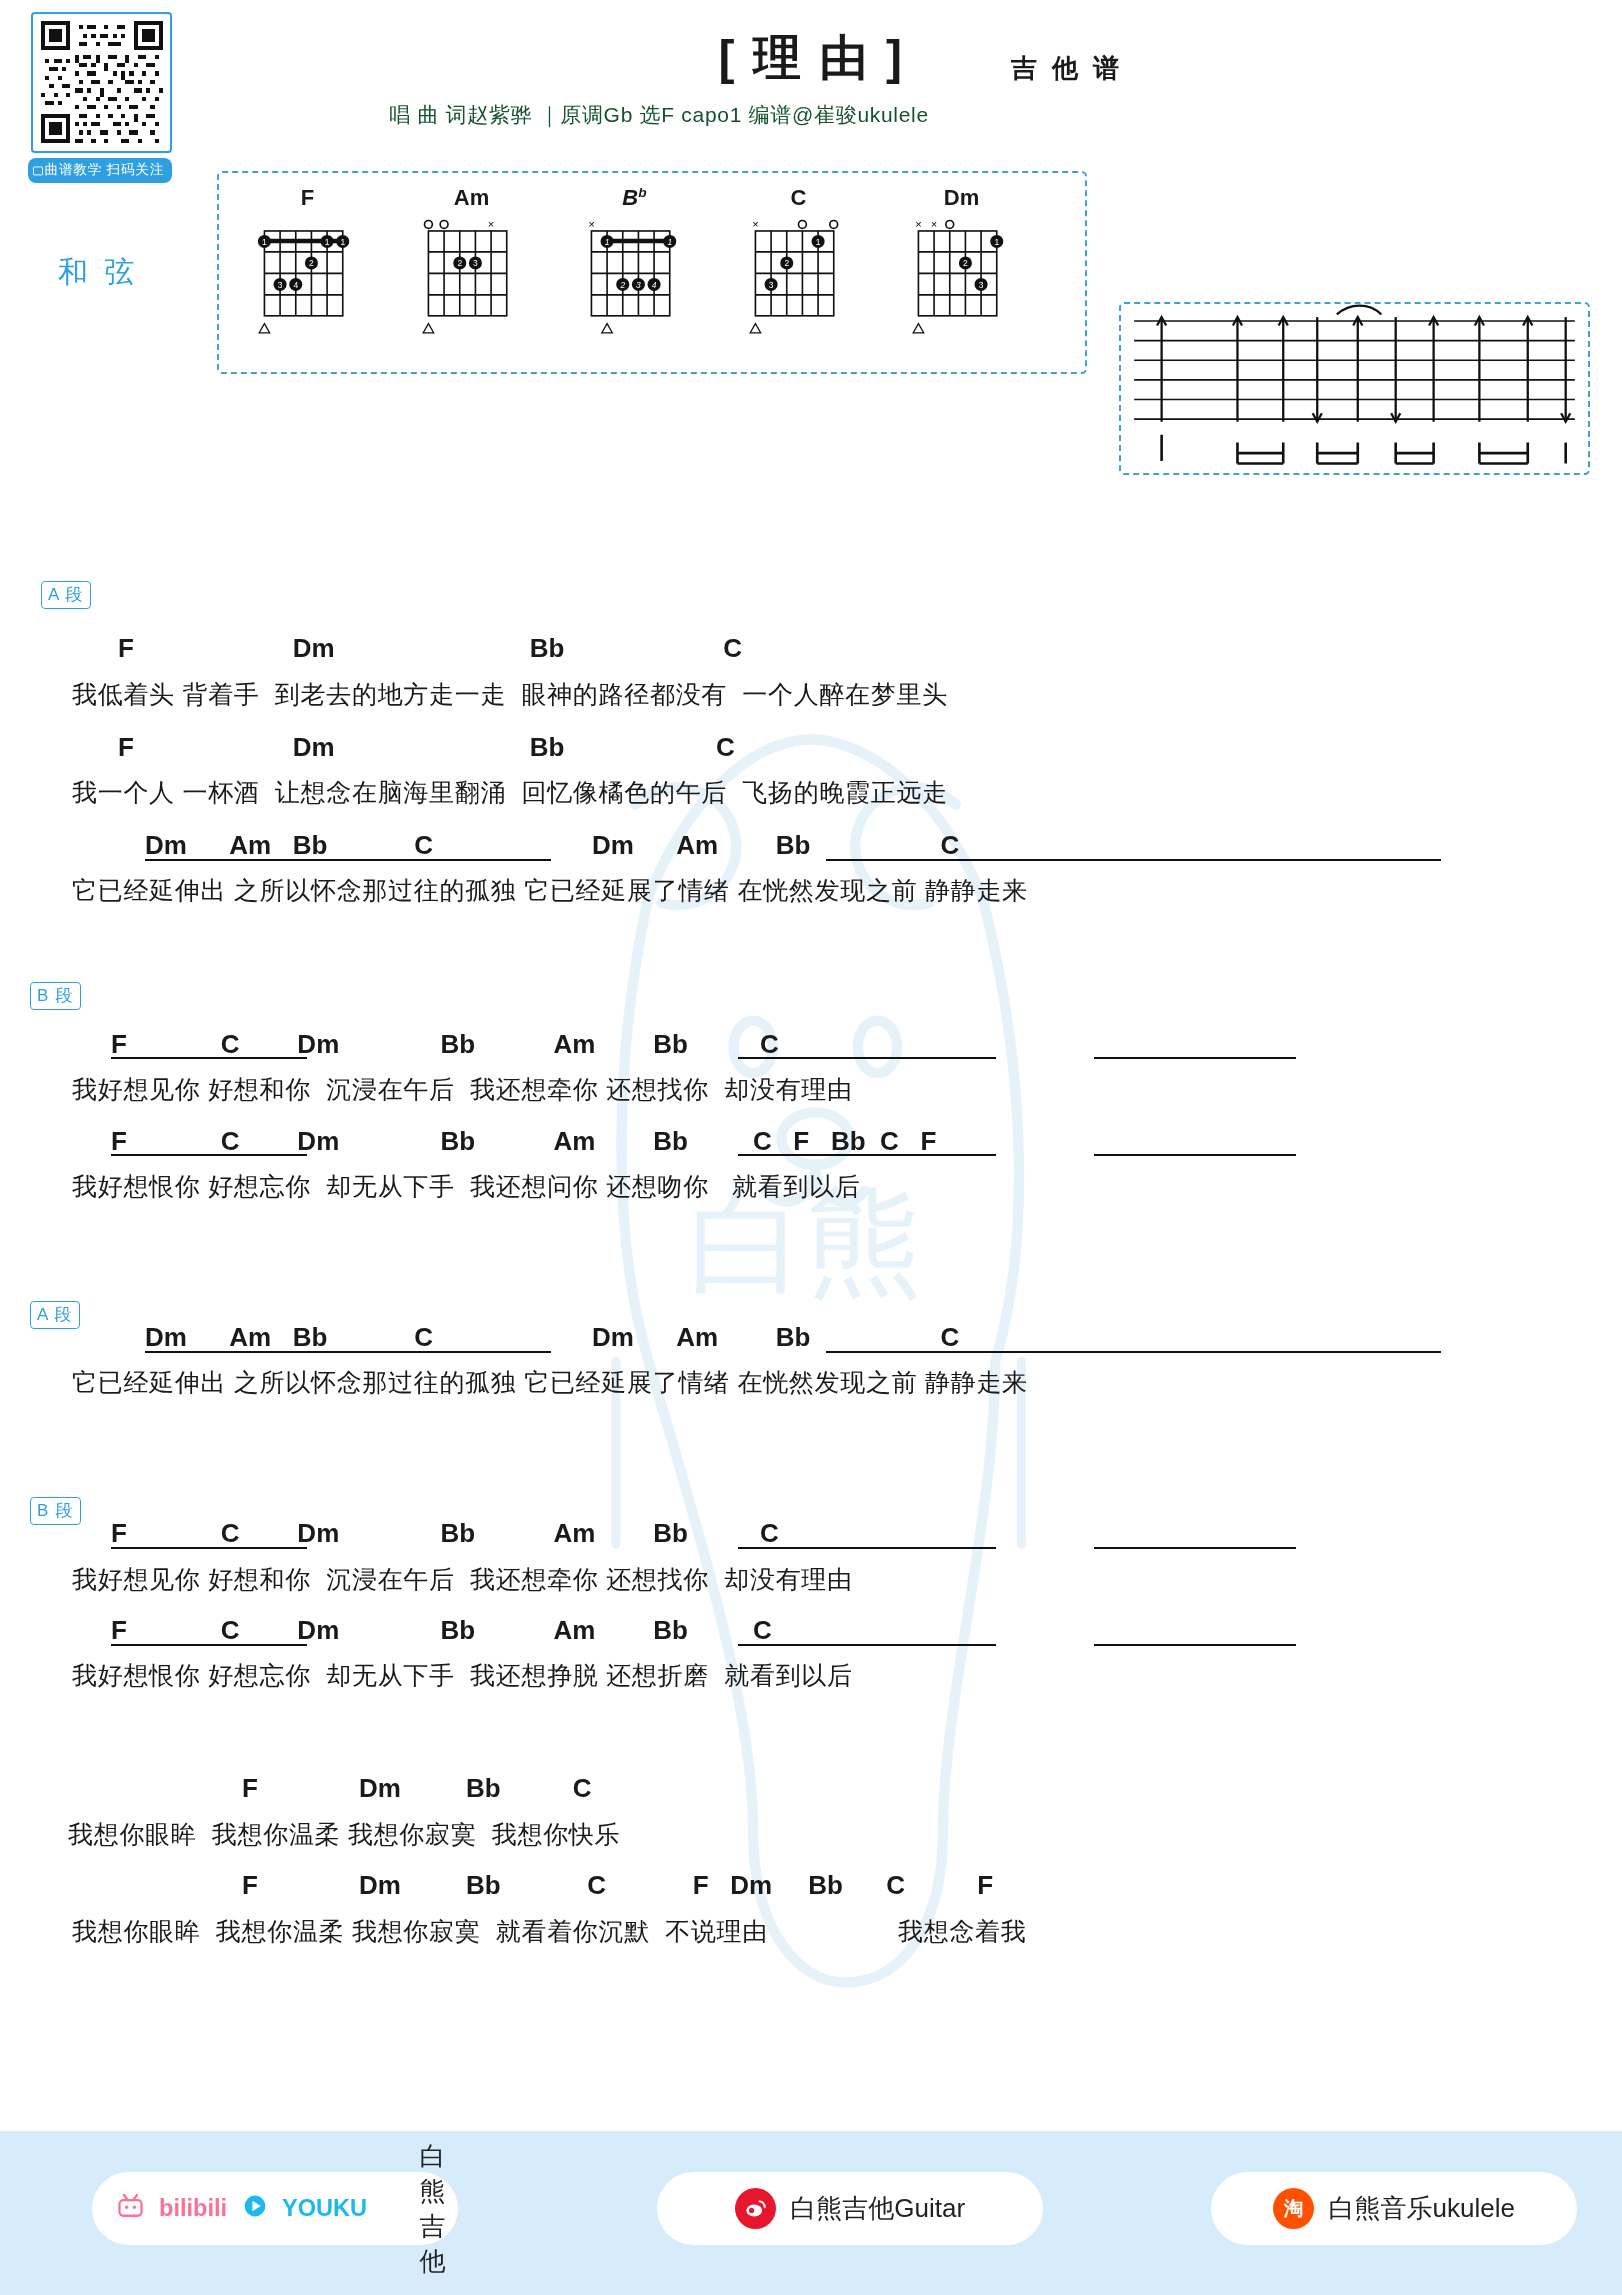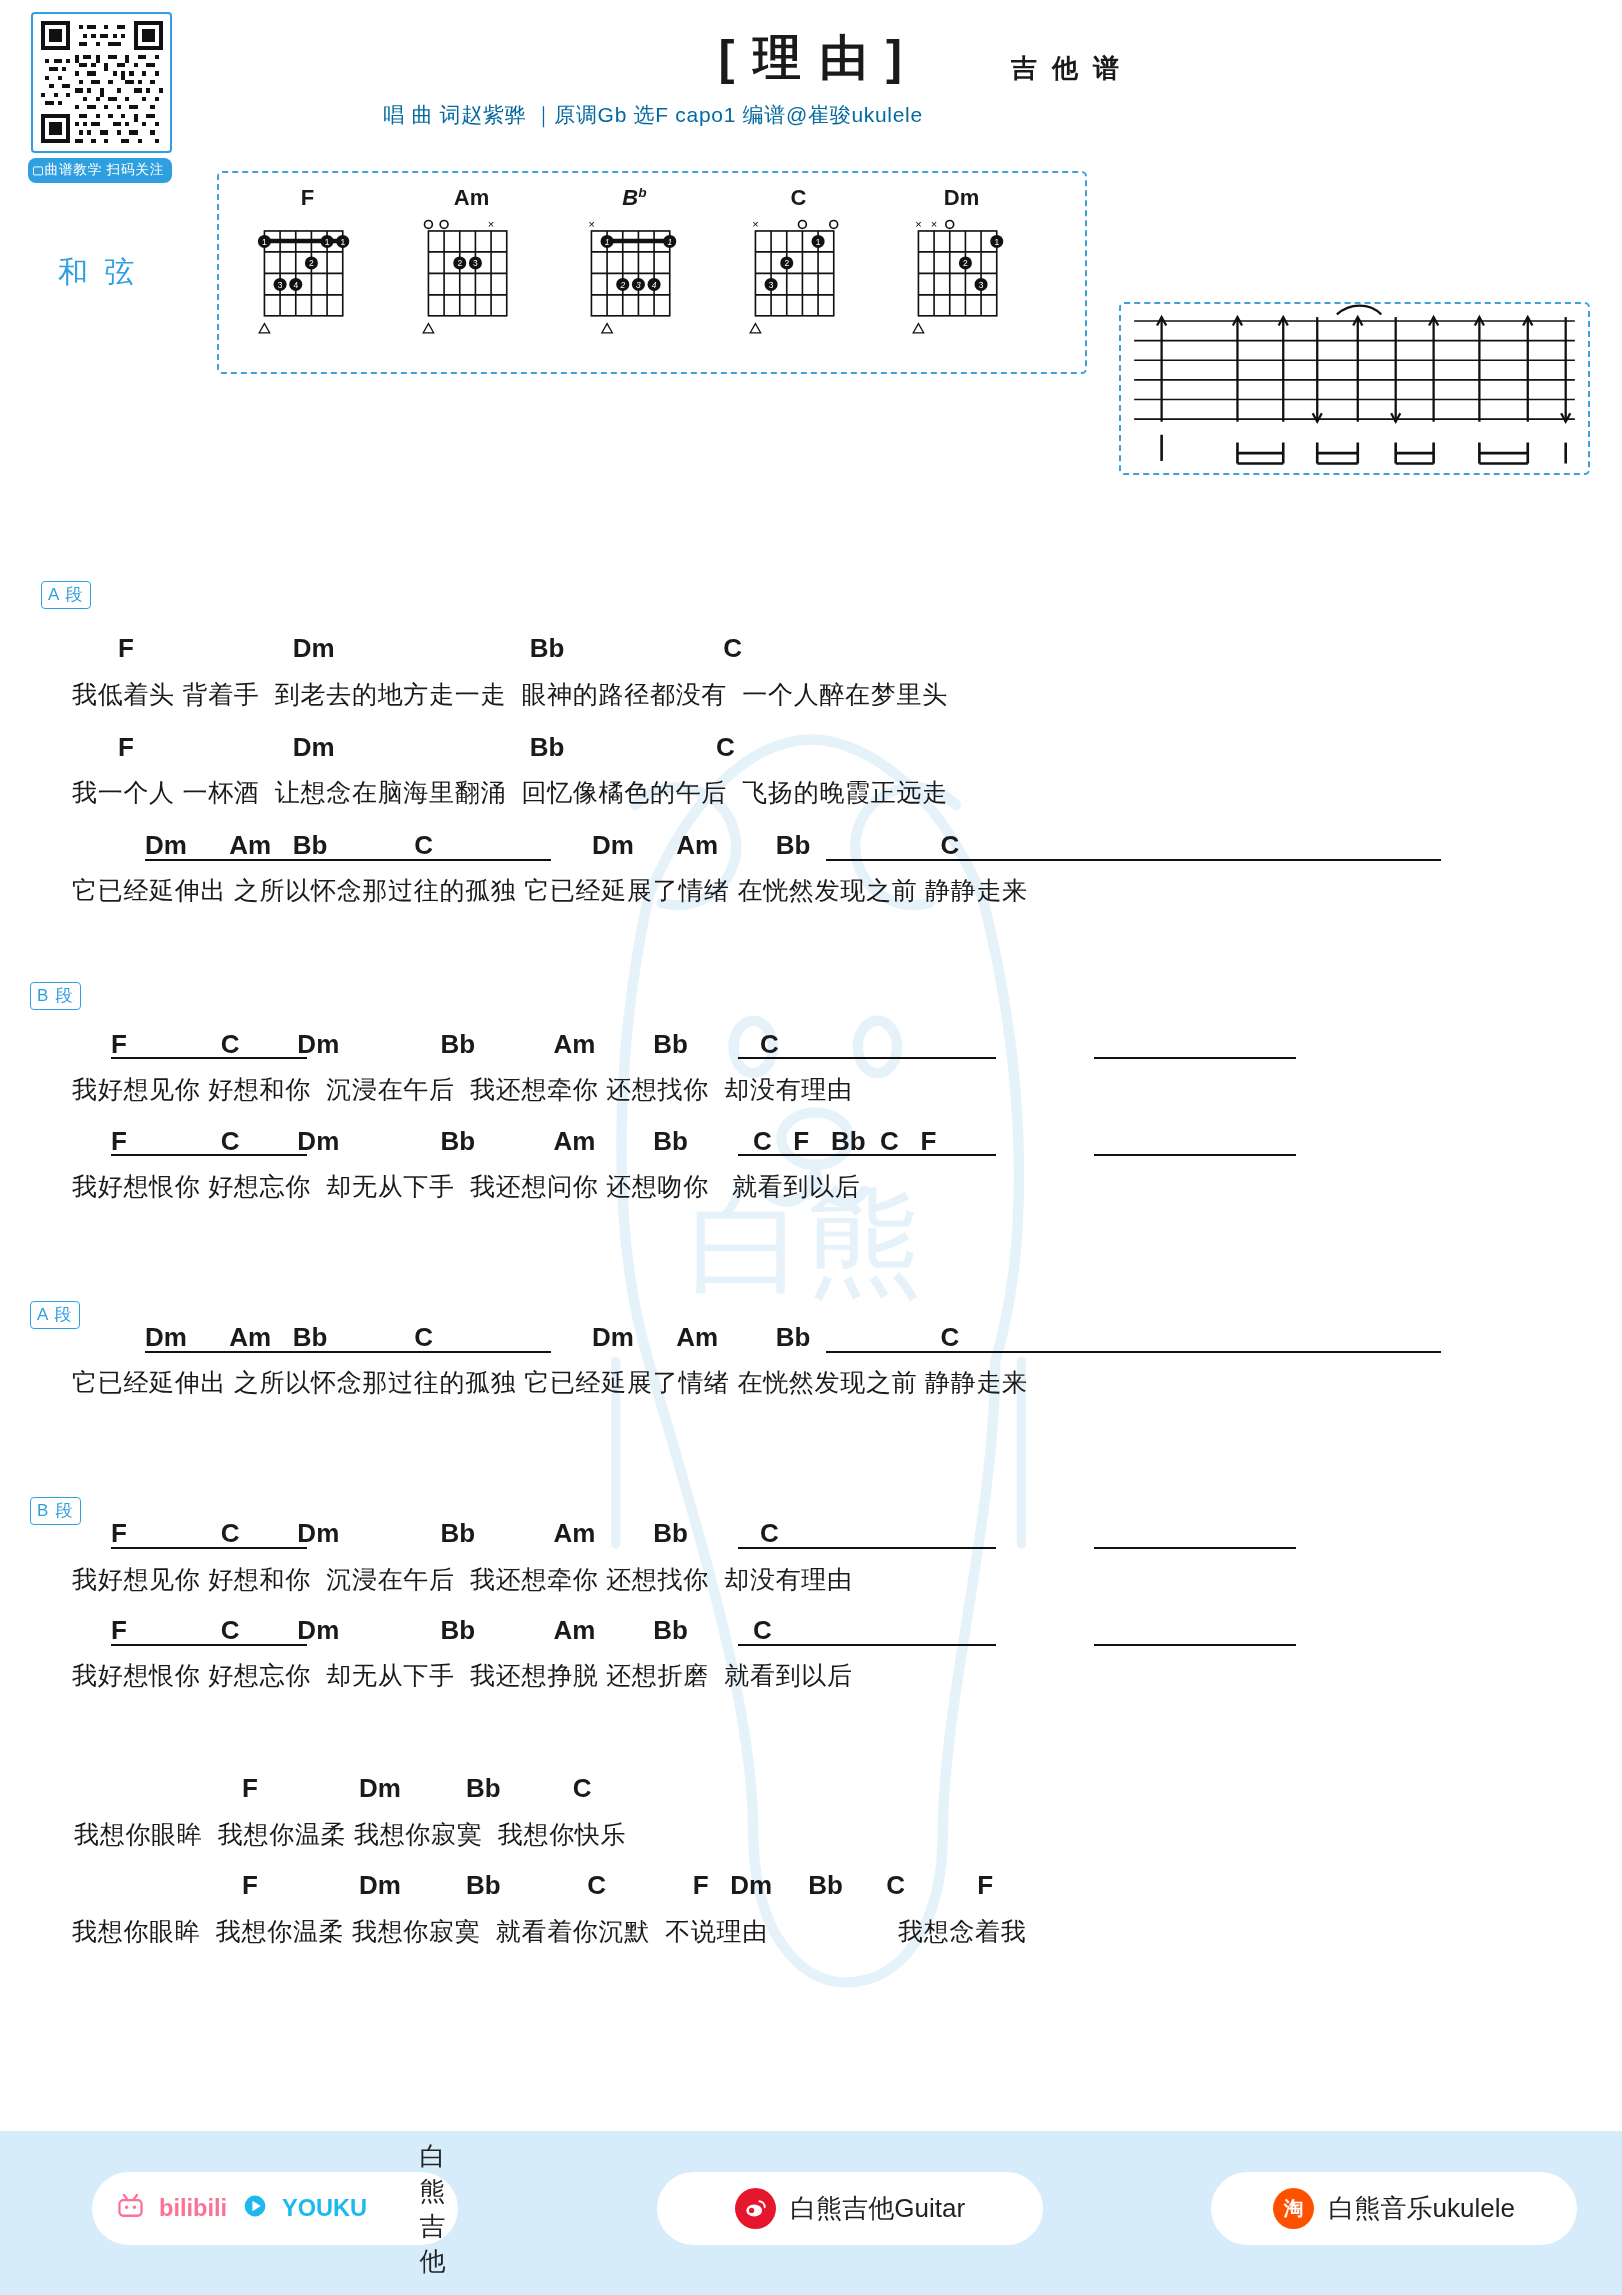--- a/index.html
+++ b/index.html
@@ -42,22 +42,22 @@
   .qr-caption::before{
     content:""; position:absolute; left:5.9px; top:50%; transform:translateY(-50%);
     width:7.2px; height:7.2px; border:1.3px solid #fff; border-radius:1.3px;
   }
   .title-block { position:absolute; left:0; top:0; width:1623px; text-align:center; }
   .song-title { font-size:48px; font-weight:bold; letter-spacing:2.6px; margin-top:26px; }
   .subtitle-guitar {
     position:absolute; left:1011px; top:51px; font-size:26px; font-weight:bold; letter-spacing:3.9px;
   }
   .credits {
-    position:absolute; left:6px; top:101px; width:1294px; text-align:center;
-    font-size:21px; color:#0369a1; letter-spacing:0.7px;
+    position:absolute; left:12px; top:101px; width:1294px; text-align:center;
+    font-size:21px; color:#14532d; letter-spacing:0.7px;
   }
 
   
   .logo {
     position:absolute; right:56px; top:23.6px; width:157px; height:157px;
     border:2.6px solid #8fcdee; border-radius:50%;
     display:flex; align-items:center; justify-content:center;
     z-index:4;
   }
   .logo-text{
@@ -530,21 +530,21 @@
   <div style="position:absolute;left:738px;top:1547px;width:258px;border-top:2px solid #111;"></div>
   <div style="position:absolute;left:1094px;top:1547px;width:202px;border-top:2px solid #111;"></div>
 
   <div class="chordline" style="left:111px; top:1615px;">F             C        Dm              Bb           Am        Bb         C</div>
   <div class="lyricline" style="left:72px; top:1659px;">我好想恨你 好想忘你  却无从下手  我还想挣脱 还想折磨  就看到以后</div>
   <div style="position:absolute;left:111px;top:1644px;width:196px;border-top:2px solid #111;"></div>
   <div style="position:absolute;left:738px;top:1644px;width:258px;border-top:2px solid #111;"></div>
   <div style="position:absolute;left:1094px;top:1644px;width:202px;border-top:2px solid #111;"></div>
 
   <div class="chordline" style="left:242px; top:1773px;">F              Dm         Bb          C</div>
-  <div class="lyricline" style="left:74px; top:1818px;">我想你眼眸  我想你温柔 我想你寂寞  我想你快乐</div>
+  <div class="lyricline" style="left:68px; top:1818px;">我想你眼眸  我想你温柔 我想你寂寞  我想你快乐</div>
 
   <div class="chordline" style="left:242px; top:1870px;">F              Dm         Bb            C            F   Dm     Bb      C          F</div>
   <div class="lyricline" style="left:72px; top:1915px;">我想你眼眸  我想你温柔 我想你寂寞  就看着你沉默  不说理由                 我想念着我</div>
 </div>
 
 <div class="footer">
 
   <div class="pill pill-a">
     <span class="bili">
       <svg width="29" height="26" viewBox="0 0 44 40">

